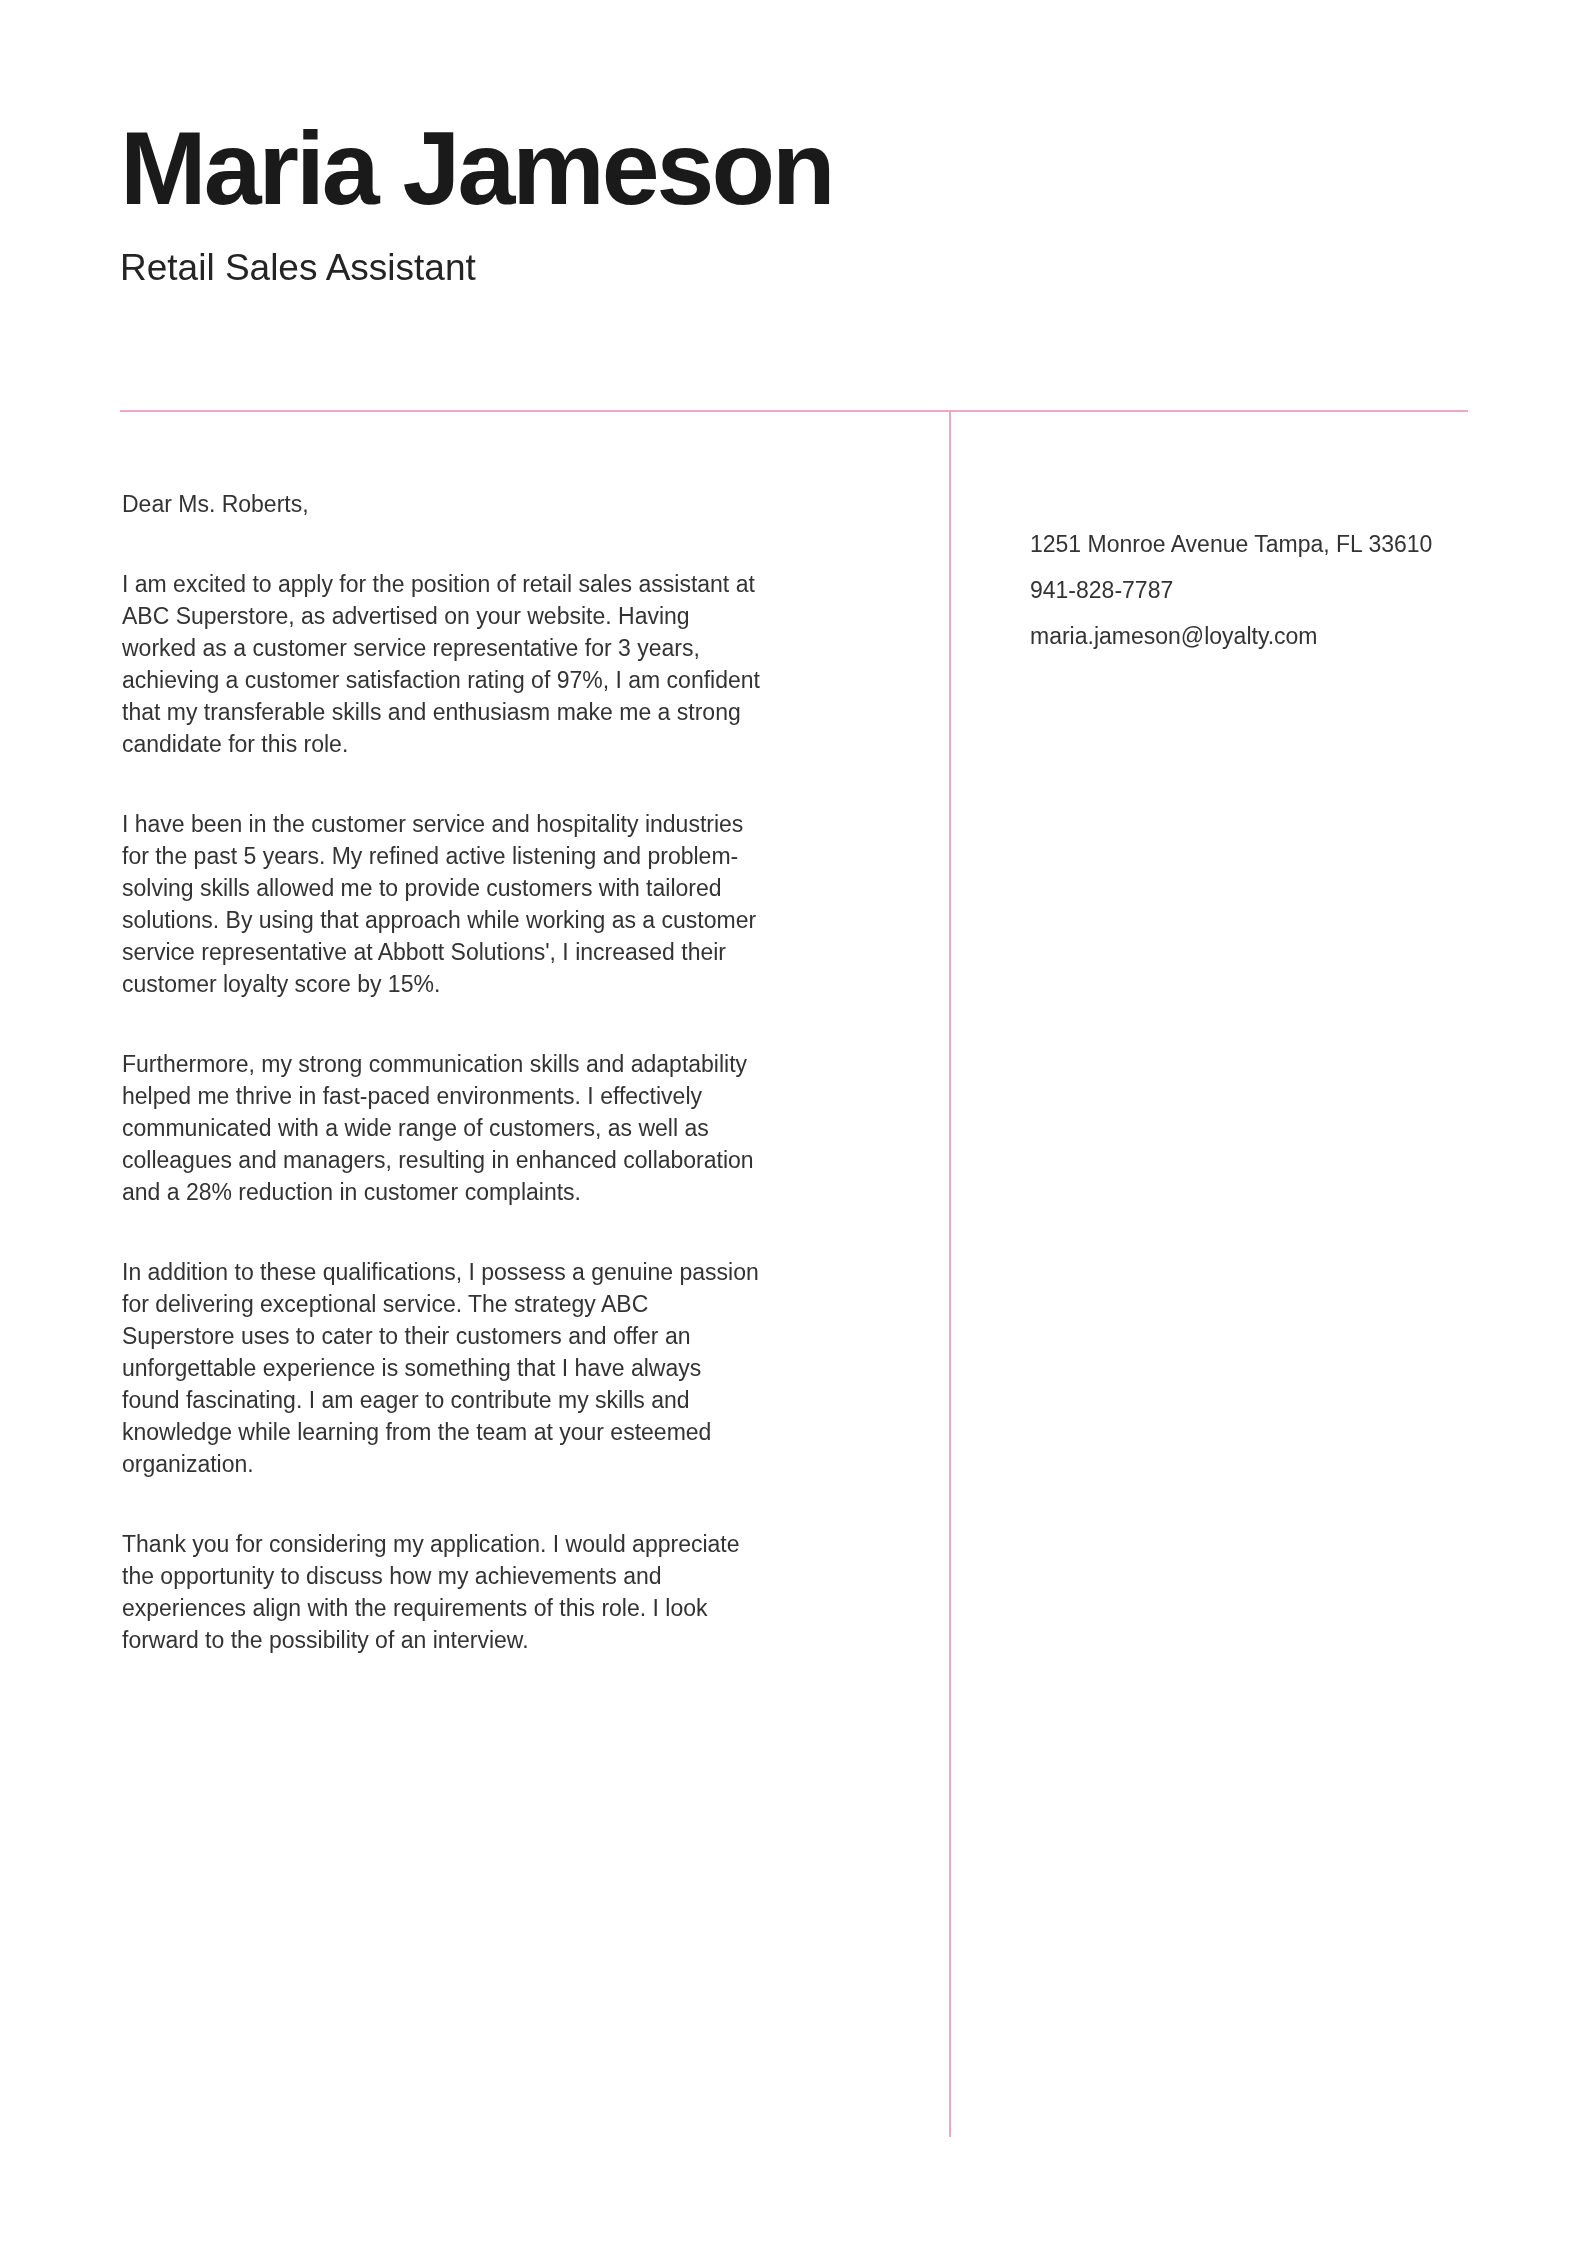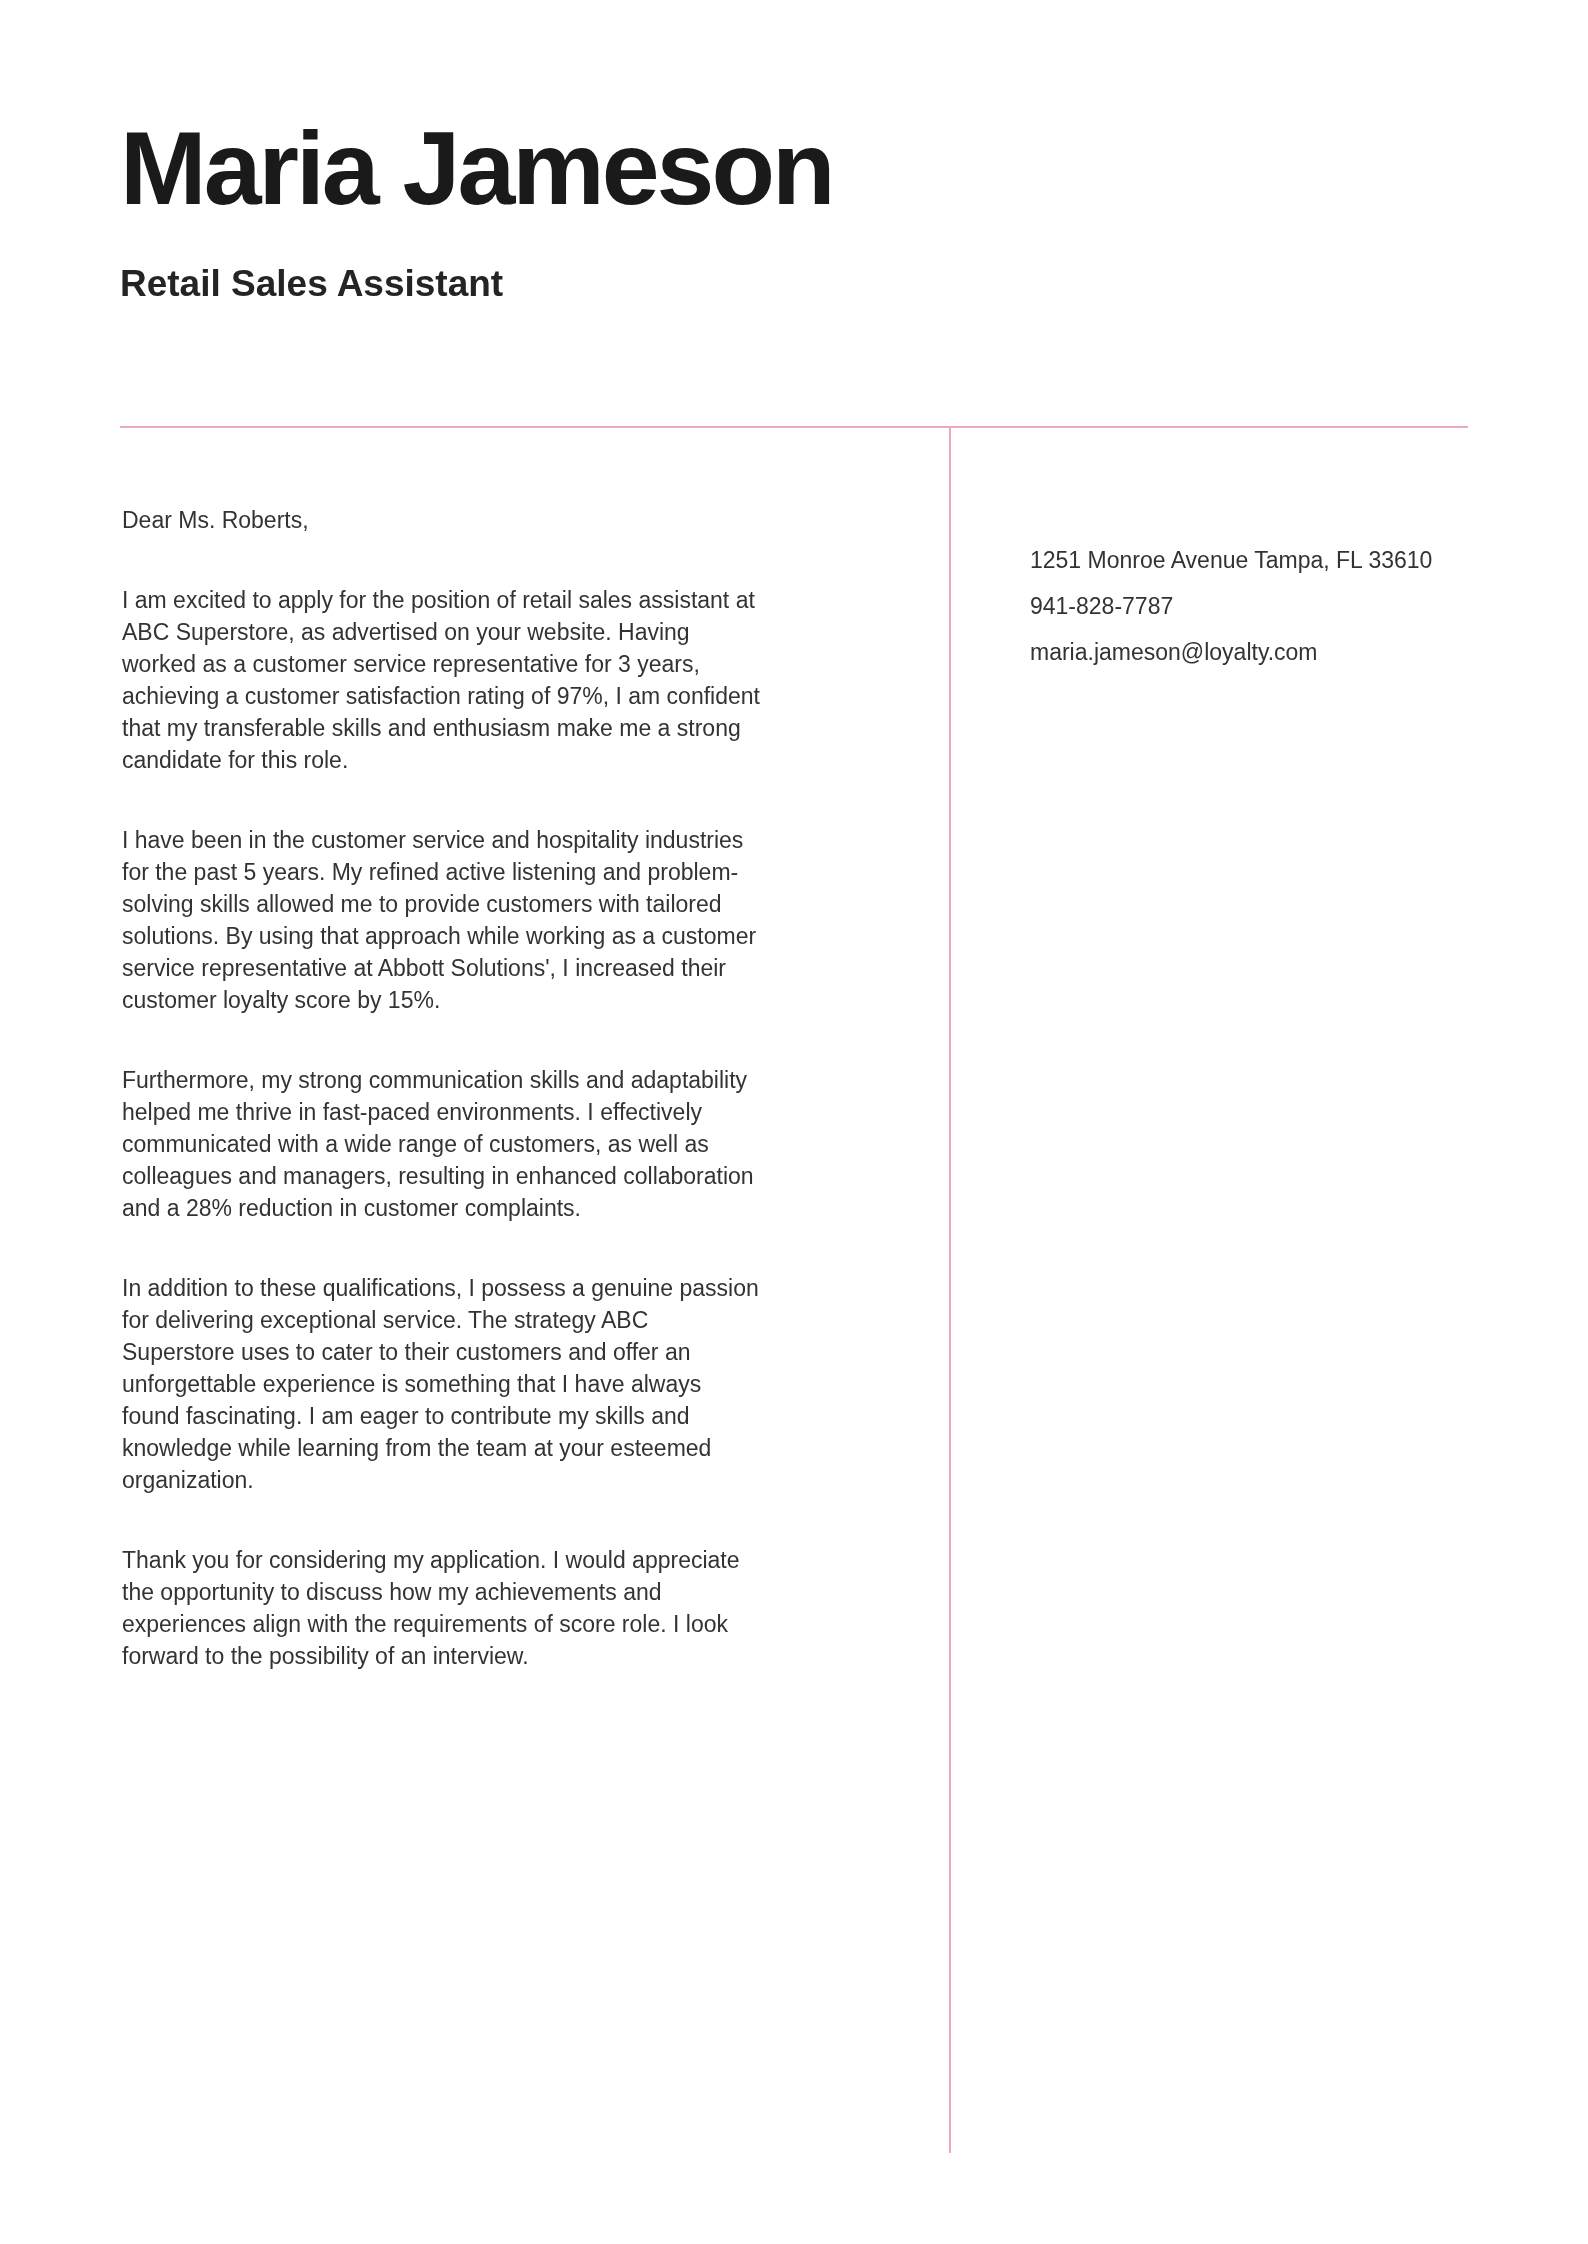--- a/index.html
+++ b/index.html
@@ -23,24 +23,24 @@
     border-radius:7px;
   }
   .candidate-name{
     font-size:104px;
     line-height:1;
     font-weight:700;
     letter-spacing:-3px;
     color:var(--heading,#1a1a1a);
   }
   .job-title{
-    margin-top:40px;
+    margin-top:24px;
     font-size:37px;
     line-height:48px;
-    font-weight:700;
+    font-weight:400;
     color:#242424;
   }
   .content{
     margin-top:118px;
     display:flex;
     align-items:stretch;
     min-height:1727px;
     border-top:2px solid var(--accent,#edaabe);
   }
   .letter-col{
@@ -80,21 +80,21 @@
   <div class="job-title">Retail Sales Assistant</div>
 
   <div class="content">
 
     <div class="letter-col">
       <p>Dear Ms. Roberts,</p>
       <p>I am excited to apply for the position of retail sales assistant at ABC Superstore, as advertised on your website. Having worked as a customer service representative for 3 years, achieving a customer satisfaction rating of 97%, I am confident that my transferable skills and enthusiasm make me a strong candidate for this role.</p>
       <p>I have been in the customer service and hospitality industries for the past 5 years. My refined active listening and problem-solving skills allowed me to provide customers with tailored solutions. By using that approach while working as a customer service representative at Abbott Solutions', I increased their customer loyalty score by 15%.</p>
       <p>Furthermore, my strong communication skills and adaptability helped me thrive in fast-paced environments. I effectively communicated with a wide range of customers, as well as colleagues and managers, resulting in enhanced collaboration and a 28% reduction in customer complaints.</p>
       <p>In addition to these qualifications, I possess a genuine passion for delivering exceptional service. The strategy ABC Superstore uses to cater to their customers and offer an unforgettable experience is something that I have always found fascinating. I am eager to contribute my skills and knowledge while learning from the team at your esteemed organization.</p>
-      <p>Thank you for considering my application. I would appreciate the opportunity to discuss how my achievements and experiences align with the requirements of score role. I look forward to the possibility of an interview.</p>
+      <p>Thank you for considering my application. I would appreciate the opportunity to discuss how my achievements and experiences align with the requirements of this role. I look forward to the possibility of an interview.</p>
     </div>
 
     <div class="column-divider"></div>
 
     <div class="contact-col">
       <div class="contact-item">1251 Monroe Avenue Tampa, FL 33610</div>
       <div class="contact-item">941-828-7787</div>
       <div class="contact-item">maria.jameson@loyalty.com</div>
     </div>
 

